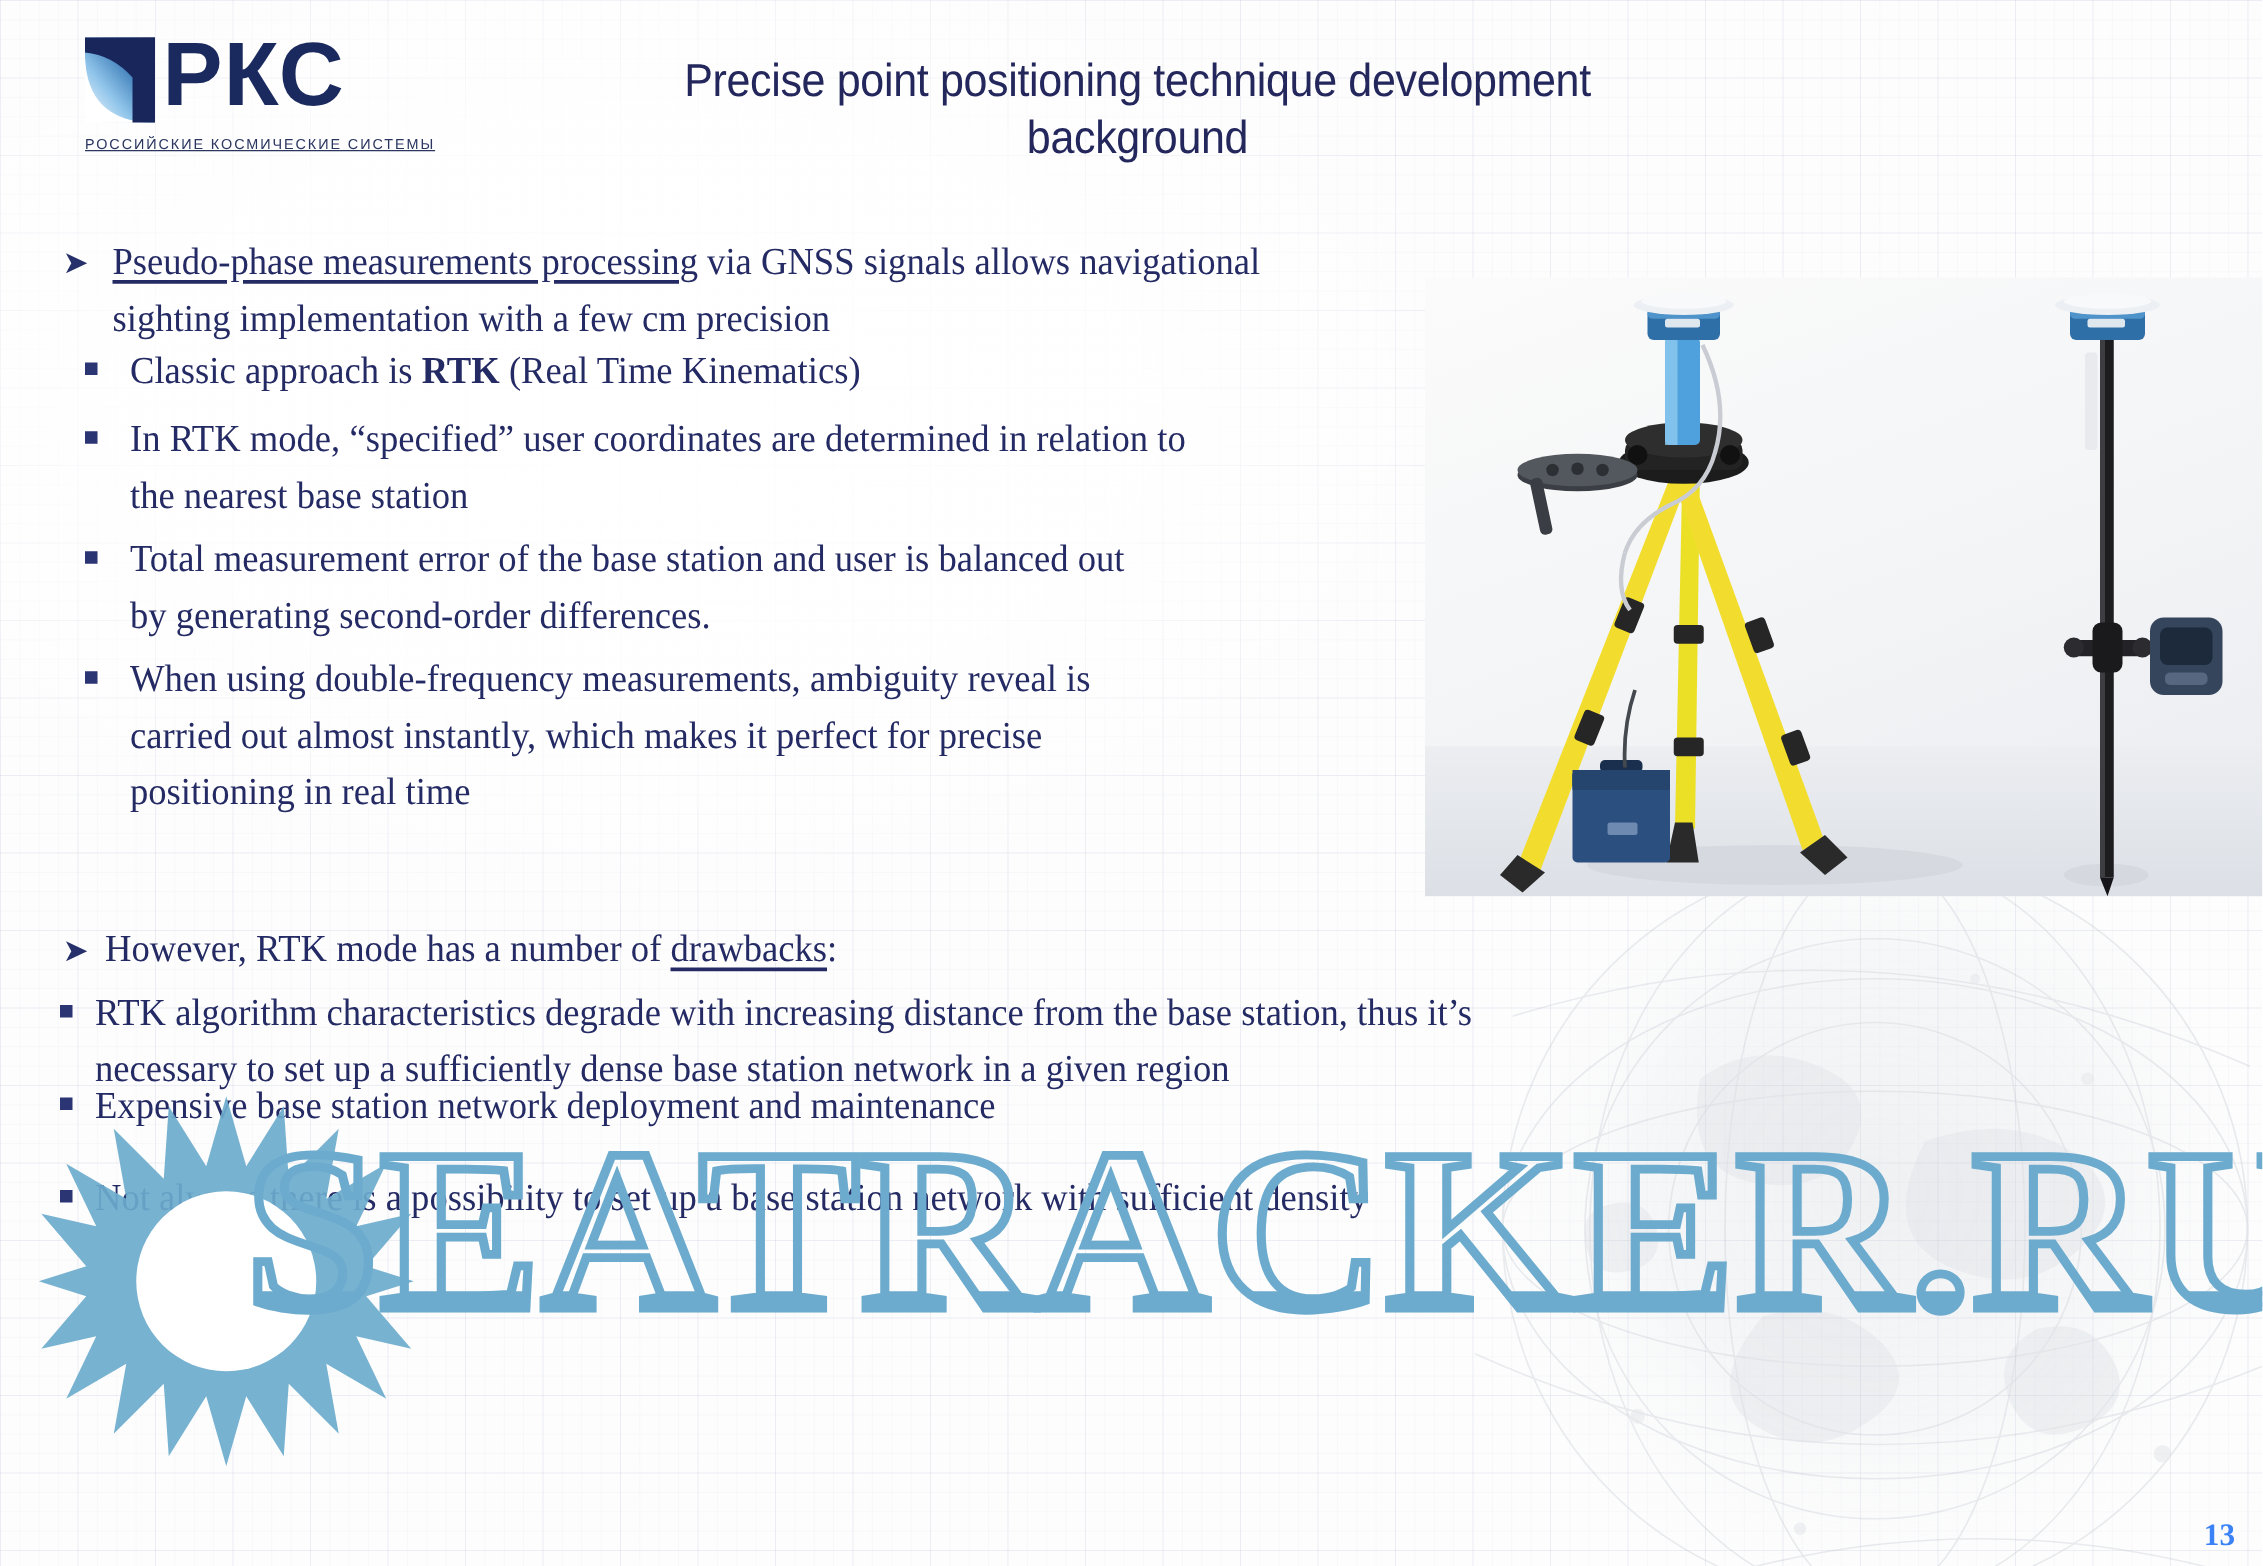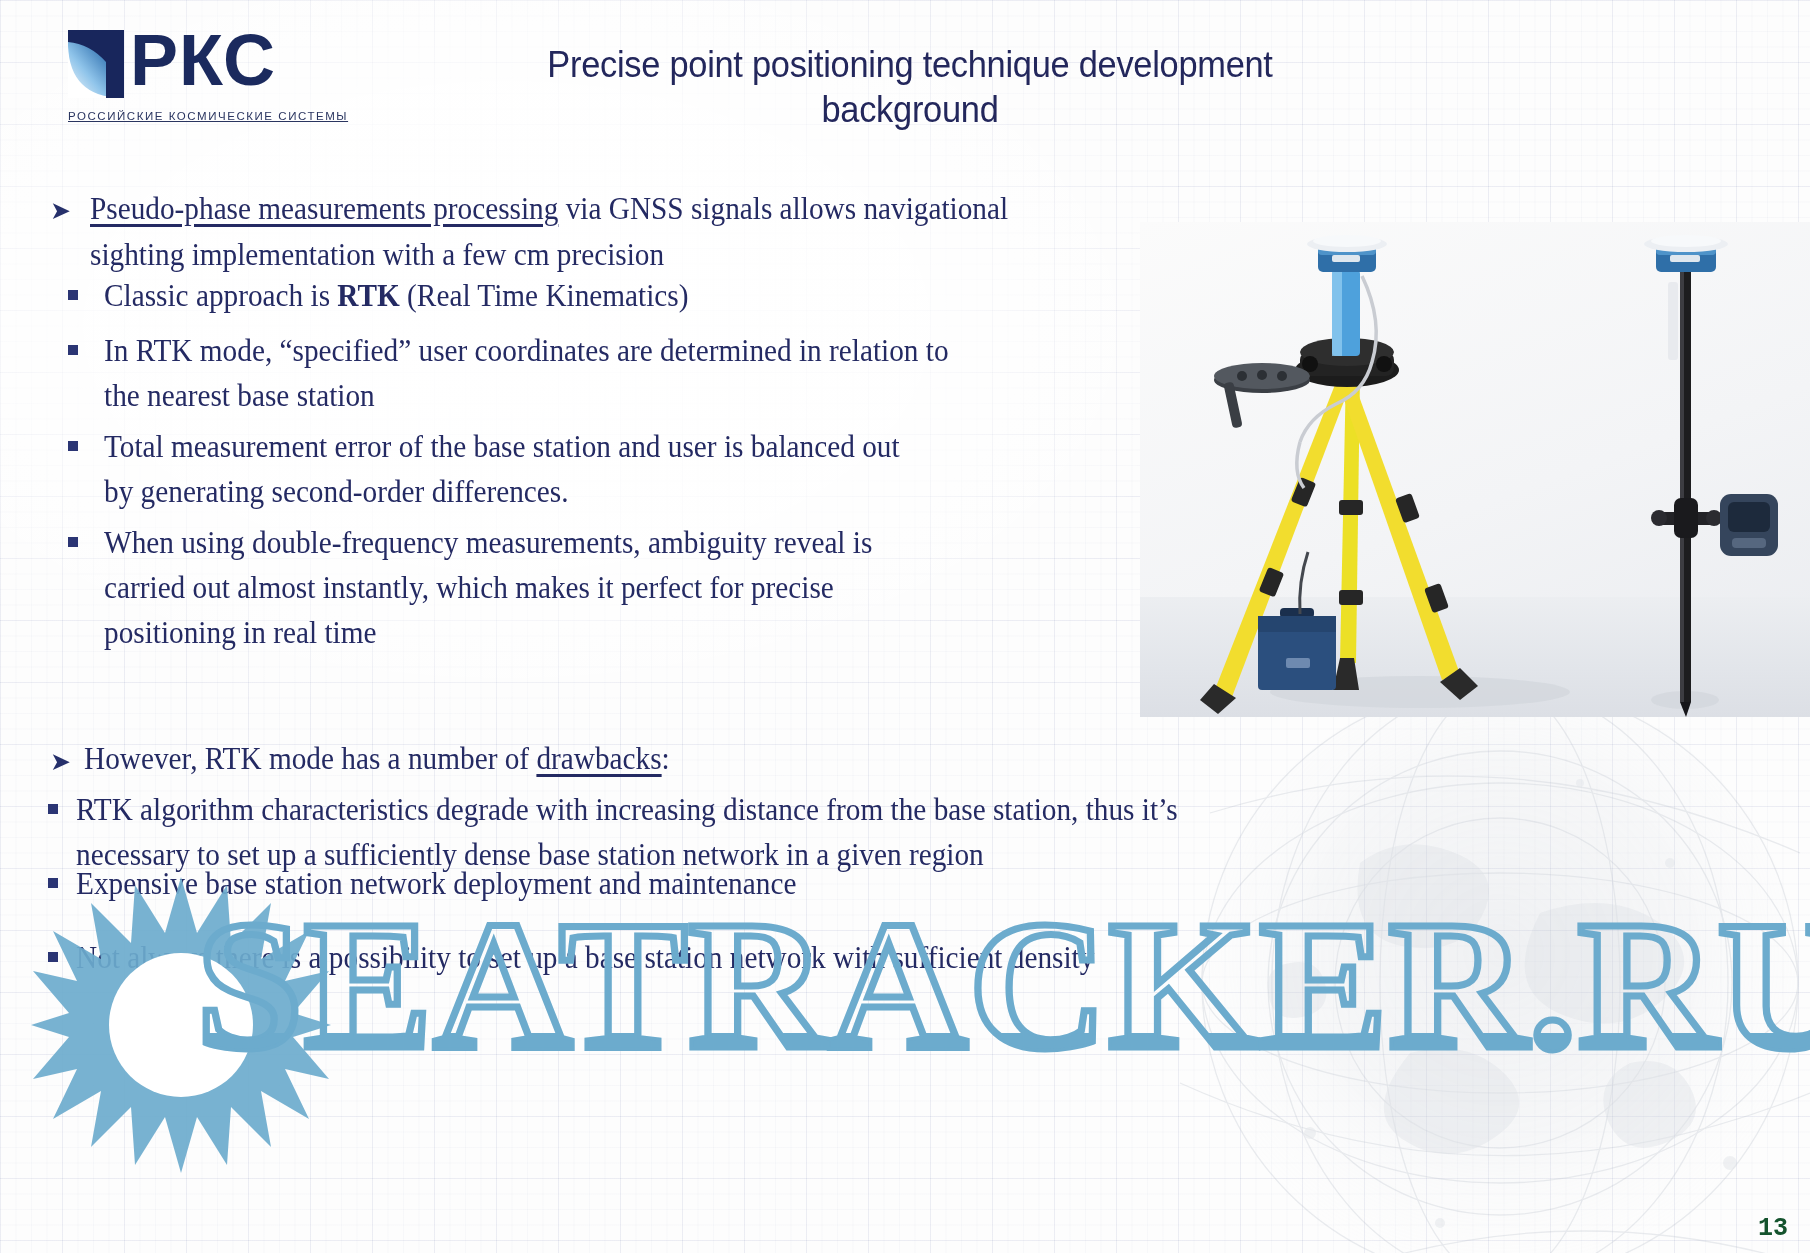--- a/index.html
+++ b/index.html
@@ -208,24 +208,24 @@
     top: 875px;
     width: 300px;
     height: 300px;
   }
 
   
   #page-num {
     position: absolute;
     right: 22px;
     bottom: 10px;
-    font-family: Liberation Mono, monospace;
+    font-family: Liberation Serif, serif;
     font-size: 25px;
     font-weight: bold;
-    color: #14532d;
+    color: #3b82f6;
   }
 </style>
 </head>
 <body>
 
 <div id="slide">
 
   <div id="grid-bg"></div>
   <div id="grid-bg-fine"></div>
 

